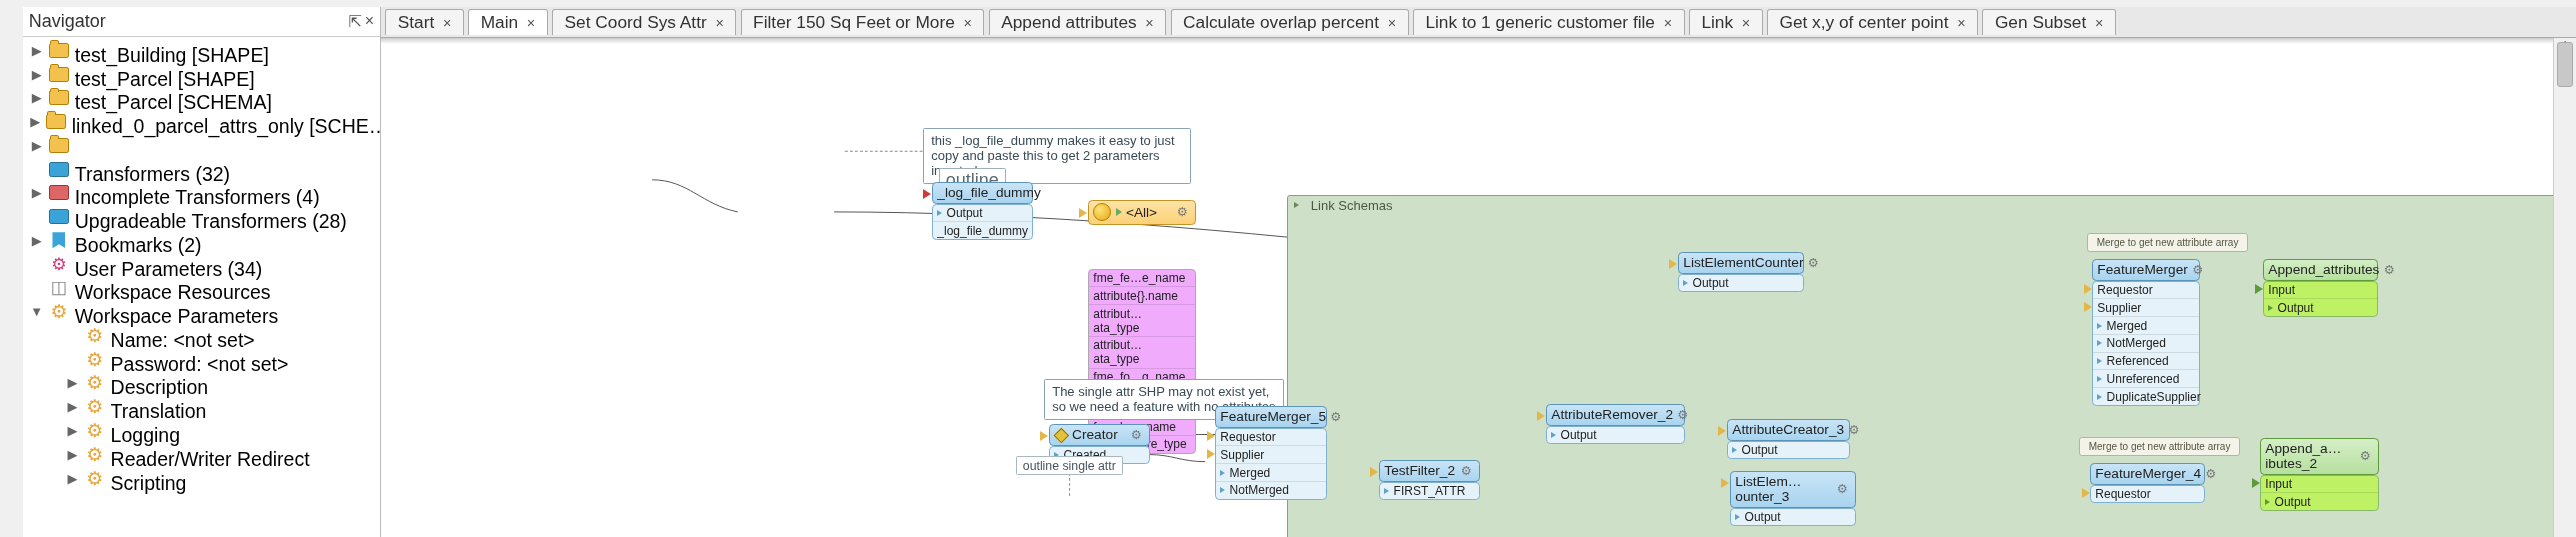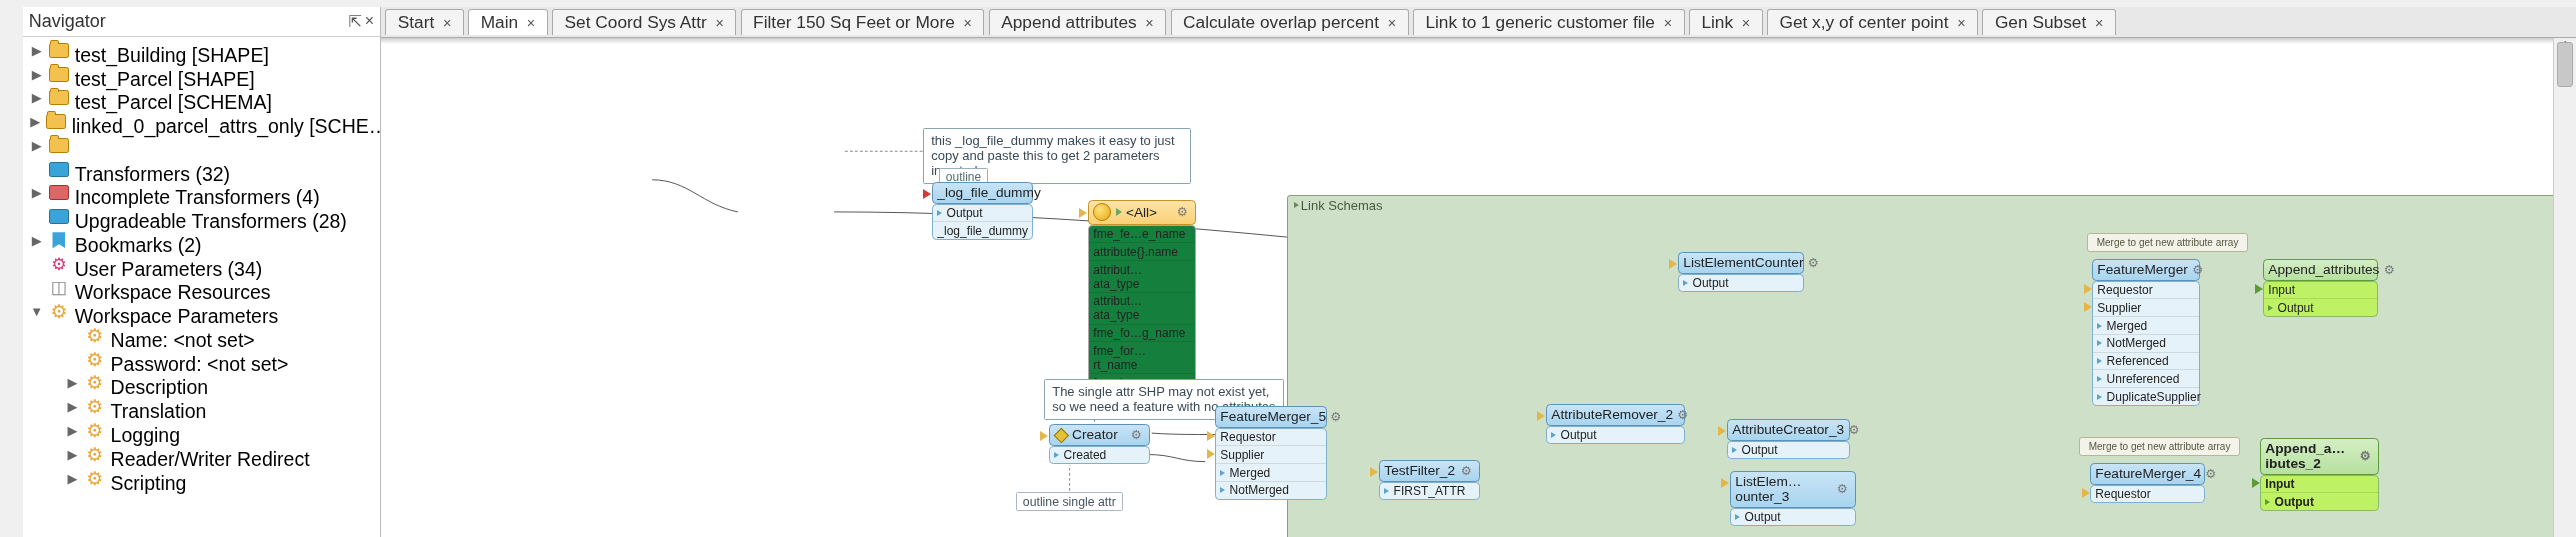--- a/index.html
+++ b/index.html
@@ -119,21 +119,21 @@
   .node .title .cog { font-size:12.3px; color:#777; margin-left:auto; }
   .node .title .tri { width:0;height:0;border-top:4.3px solid transparent;border-bottom:4.3px solid transparent;border-left:6.5px solid #6a6; display:inline-block; }
   .node .title .diamond { width:8.7px;height:8.7px;background:#e3c23a;border:0.7px solid #8a7210;transform:rotate(45deg); display:inline-block; margin:0 1.4px;}
   .portcol {
     border:0.7px solid; border-radius:4.3px;
     margin-top:2 px;
     font-size:12px;
   }
   .portcol.blue { background:#e6f2fa; border-color:#7fb0cf; }
   .portcol.green { background:#bef264; border-color:#87ba68; }
-  .portcol.grey { background:#15803d; border-color:#aaa; }
+  .portcol.grey { background:#f0abfc; border-color:#aaa;margin-top:44px; }
   .portcol .port {
     display:flex; align-items:center; gap:4.3px;
     padding:1.4px 7.2px 1.4px 4.3px;
     border-bottom:0.7px solid rgba(0,0,0,0.1);
     position:relative;
   }
   .portcol .port:last-child { border-bottom:none; }
   .portcol .port .tri { width:0;height:0;border-top:3.6px solid transparent;border-bottom:3.6px solid transparent;border-left:5.8px solid #7fa; display:inline-block;}
   .portcol.blue .port .tri { border-left-color:#5da3cc;}
   .portcol.green .port .tri { border-left-color:#5d9a3a;}
@@ -141,26 +141,26 @@
   .inlet.red { border-left-color:#d23a3a; }
   .frame {
     position:absolute;
     background: #cfe0c9;
     border:0.7px solid #8aa078;
     border-radius:2.9px;
   }
   .frame .frame-title {
     position:absolute; top:1.4px; left:5.8px;
     font-size:13px; color:#4a5a40;
-    display:flex; align-items:center; gap:2px;
+    display:flex; align-items:center; gap:12px;
   }
   .frame .frame-title .tri { width:0;height:0;border-top:3.6px solid transparent;border-bottom:3.6px solid transparent;border-left:5.8px solid #6b8458;}
   .small-label {
     position:absolute;
-    font-size:12px;
+    font-size:18px;
     color:#5a6b75;
     background:#fff;
     border:0.7px solid #9bafbc;
     padding:0.7px 5.8px;
     border-radius:1.4px;
   }
   .smallnote {
     position:absolute;
     background:#fff;
     border:0.7px solid #a7b8c2;
@@ -545,21 +545,21 @@
             <span>Creator</span>
             <span class="cog">⚙</span>
           </div>
           <div class="portcol blue">
             <div class="port">
                 <span class="tri"></span>
                 <span>Created</span>
               </div>
           </div>
         </div>
-        <div class="smallnote" style="left:635px; top:454px;">outline single attr</div>
+        <div class="smallnote" style="left:635px; top:418px;">outline single attr</div>
 
         <div class="node blue" style="left:834px; top:368px; width:112px;">
           <div class="title">
             <span>FeatureMerger_5</span>
             <span class="cog">⚙</span>
           </div>
           <div class="portcol blue">
             <div class="port">
                 <span class="inlet" style="position:absolute;left:-8.7px;top:2.9px"></span>
                 <span>Requestor</span>
@@ -643,21 +643,21 @@
             <span class="cog">⚙</span>
           </div>
           <div class="portcol blue">
             <div class="port">
                 <span class="inlet" style="position:absolute;left:-8.7px;top:2.9px"></span>
                 <span>Requestor</span>
               </div>
           </div>
         </div>
 
-        <div class="node green" style="left:1879px; top:400px; width:119px;font-weight:bold;">
+        <div class="node green" style="left:1879px; top:400px; width:119px;">
           <div class="title" style="background:linear-gradient(#d5eec6,#b6e09f);border-color:#5d9a3a;">
             <span>Append_a…ibutes_2</span>
             <span class="cog">⚙</span>
           </div>
           <div class="portcol green">
             <div class="port">
                 <span class="inlet" style="position:absolute;left:-8.7px;top:2.9px;border-left-color:#5d9a3a"></span>
                 <span>Input</span>
               </div>
             <div class="port">

